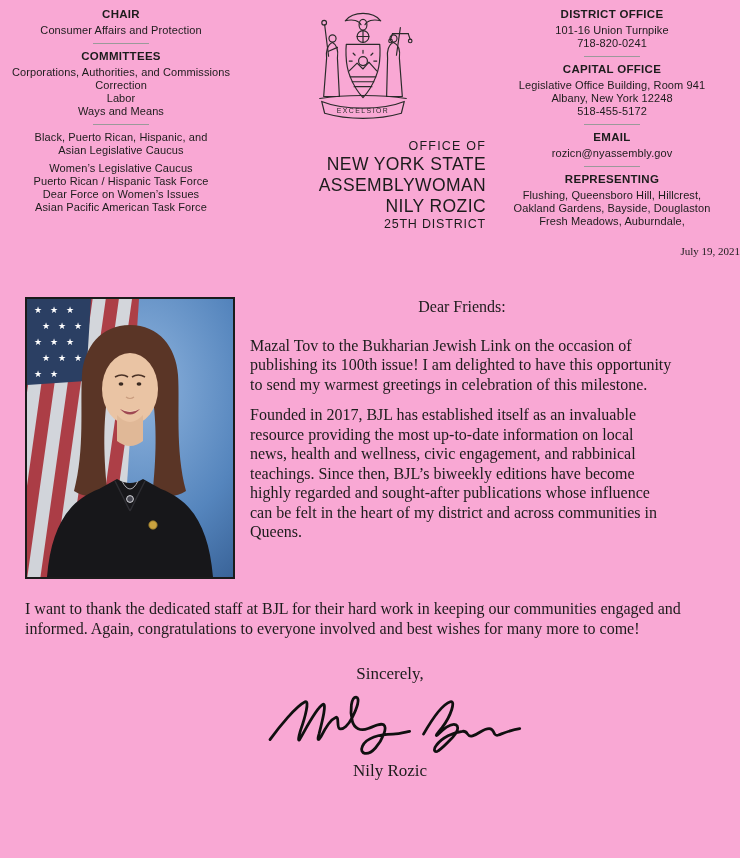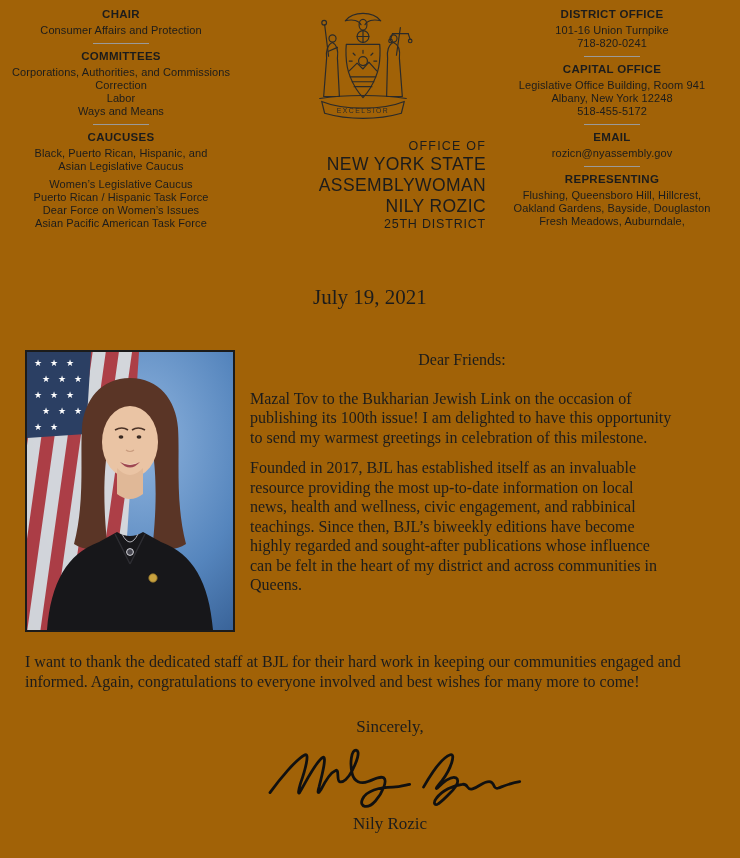--- a/index.html
+++ b/index.html
@@ -1,37 +1,37 @@
 <!DOCTYPE html>
 <html><head>
 <meta charset="utf-8">
 <style>
   html,body { margin:0; padding:0; background:#fff; }
   .page {
-    position:relative; width:740px; height:858px; background:#a16207;
+    position:relative; width:740px; height:858px; background:#f9a8d4;
     font-family:"Liberation Sans", sans-serif; color:#1c1c1c; overflow:hidden;
   }
   
   .letterhead { display:flex; justify-content:space-between; align-items:flex-start;
     padding:8px 2px 0 2px; height:245px; box-sizing:border-box; }
   .col { text-align:center; }
   .col-left  { width:238px; font-size:11px; line-height:13px; letter-spacing:0.1px; }
   .col-right { width:252px; font-size:11px; line-height:13px; letter-spacing:0.1px; }
   .col-center{ flex:1; padding-top:0;text-align:right; }
   .lh-heading { font-weight:bold; font-size:11.5px; letter-spacing:0.3px; margin:0 0 3px 0; }
   .line { margin:0; }
   .rule { width:56px; border:none; border-top:1px solid #9a9a9a; margin:6px auto 6px auto; }
   .gap-after { margin-bottom:5px; }
   .seal { display:block; margin:0 auto; }
   .office-small { font-size:12.5px; letter-spacing:1.2px; line-height:15px; margin-top:11px; }
   .office-big   { font-size:17.5px; letter-spacing:0.4px; line-height:21px; }
   .office-last  { font-size:12.5px; letter-spacing:0.8px; line-height:15px; }
   
   .serif { font-family:"Liberation Serif", serif; }
-  .date { text-align:center; font-size:21px; margin-top:40px; }
+  .date { text-align:right; font-size:11px; }
   .letter-row { display:flex; margin:40px 25px 0 25px; }
   .photo-wrap { width:206px; height:278px; border:2px solid #1b1b1b; flex:0 0 auto; }
   .photo-wrap svg { display:block; }
   .para-col { width:424px; margin-left:15px; font-size:16px; line-height:19.5px; }
   .para-col p { margin:0 0 11px 0; }
   .salutation { margin:0 0 19px 0 !important;text-align:center; }
   .full-para { margin:20px 25px 0 25px; font-size:16px; line-height:19.5px; }
   
   .closing { text-align:center; margin-top:26px; }
   .closing-word { font-size:17px; margin-left:40px; }
@@ -53,21 +53,20 @@
       </section>
       <section>
         <div class="lh-heading">COMMITTEES</div>
         <div class="line">Corporations, Authorities, and Commissions</div>
         <div class="line">Correction</div>
         <div class="line">Labor</div>
         <div class="line">Ways and Means</div>
         <hr class="rule">
       </section>
       <section>
-        <div class="lh-heading">CAUCUSES</div>
         <div class="line">Black, Puerto Rican, Hispanic, and</div>
         <div class="line gap-after">Asian Legislative Caucus</div>
         <div class="line">Women’s Legislative Caucus</div>
         <div class="line">Puerto Rican / Hispanic Task Force</div>
         <div class="line">Dear Force on Women’s Issues</div>
         <div class="line">Asian Pacific American Task Force</div>
       </section>
     </div>
 
     <div class="col col-center">

